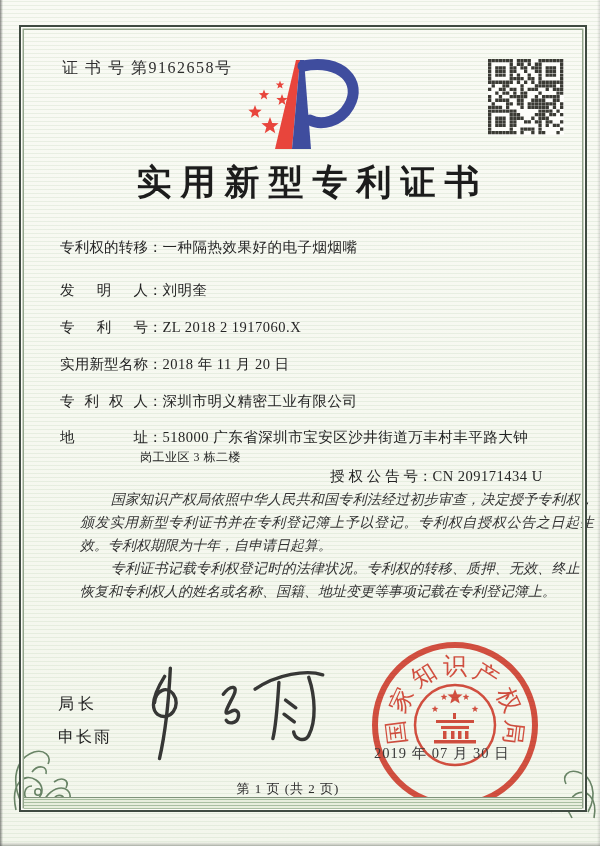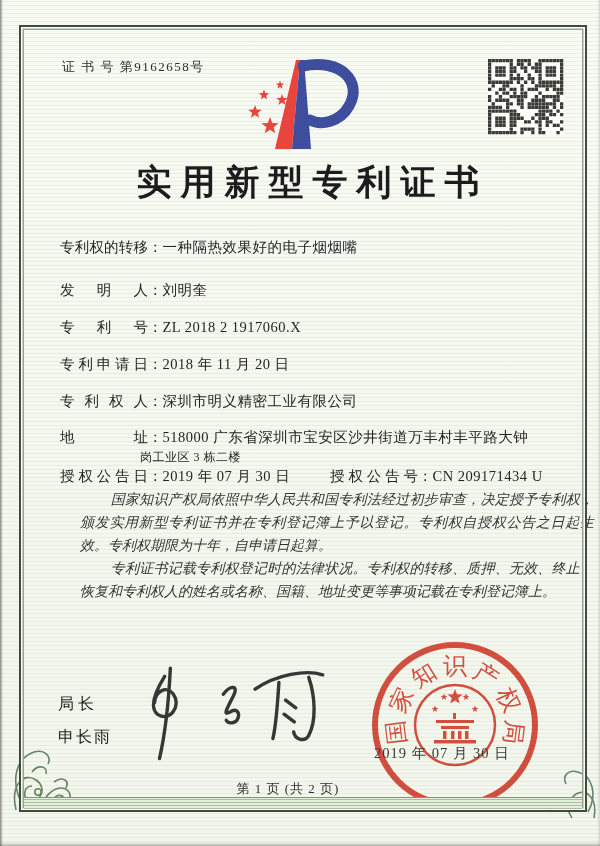--- a/index.html
+++ b/index.html
@@ -15,21 +15,21 @@
   .edge-left{left:0;top:0;bottom:0;width:3px;background:linear-gradient(to right,rgba(45,45,45,.55),rgba(45,45,45,0));}
   .edge-bottom{left:0;right:0;bottom:0;height:4px;background:linear-gradient(to top,rgba(70,70,70,.35),rgba(70,70,70,0));}
   .edge-right{right:0;top:0;bottom:0;width:3px;background:linear-gradient(to left,rgba(120,120,120,.25),rgba(120,120,120,0));}
   
   .frame{left:19px;top:25px;right:13px;bottom:34px;border:2.5px solid #3f4a41;
          box-shadow: inset 0 0 0 1.5px #fdfdf8, inset 0 0 0 3px #93a58c;}
   .bottom-band{position:absolute;left:3px;right:3px;bottom:1.5px;height:11px;
       background:repeating-linear-gradient(0deg,#a9bfa1 0 1px,#e7eedd 1px 3px);
       border-top:1px solid #7f937b;}
   
-  .cert-no{left:62px;top:58px;font-size:13px;letter-spacing:1.5px;color:#2e2e2e;}
+  .cert-no{left:62px;top:58px;font-size:16px;letter-spacing:1.5px;color:#2e2e2e;}
   .title{left:8px;top:159px;width:100%;text-align:center;font-size:35px;font-weight:600;
          letter-spacing:9px;text-indent:9px;color:#1c1c1c;}
   .frow{left:60px;font-size:14.5px;color:#252525;white-space:nowrap;}
   .flabel{display:inline-block;width:88px;text-align:justify;text-align-last:justify;vertical-align:bottom;}
   .fvalue{letter-spacing:.5px;}
   .addr2{left:140px;top:449px;font-size:12px;color:#252525;letter-spacing:.5px;}
   .paras{left:45px;top:488px;width:514px;font-size:14px;line-height:23px;font-style:italic;
          text-align:justify;color:#333;margin-left:35px;}
   .paras p{margin:0;text-indent:2.2em;}
   .director-title{left:58px;top:694px;font-size:16px;letter-spacing:4px;color:#222;}
@@ -73,33 +73,30 @@
   <div class="abs frow" style="top:238px;">
     <span class="flabel">专利权的转移</span><span>：</span><span class="fvalue">一种隔热效果好的电子烟烟嘴</span>
   </div>
   <div class="abs frow" style="top:281px;">
     <span class="flabel">发明人</span><span>：</span><span class="fvalue">刘明奎</span>
   </div>
   <div class="abs frow" style="top:318px;">
     <span class="flabel">专利号</span><span>：</span><span class="fvalue">ZL 2018 2 1917060.X</span>
   </div>
   <div class="abs frow" style="top:355px;">
-    <span class="flabel">专利申请日</span><span>：</span><span class="fvalue">2018 年 11 月 20 日</span>
+    <span class="flabel">实用新型名称</span><span>：</span><span class="fvalue">2018 年 11 月 20 日</span>
   </div>
   <div class="abs frow" style="top:392px;">
     <span class="flabel">专利权人</span><span>：</span><span class="fvalue">深圳市明义精密工业有限公司</span>
   </div>
   <div class="abs frow" style="top:428px;">
     <span class="flabel">地址</span><span>：</span><span class="fvalue">518000 广东省深圳市宝安区沙井街道万丰村丰平路大钟</span>
   </div>
   <div class="abs addr2">岗工业区 3 栋二楼</div>
 
-  <div class="abs frow" style="top:467px;">
-    <span class="flabel">授权公告日</span><span>：</span><span class="fvalue">2019 年 07 月 30 日</span>
-  </div>
   <div class="abs frow" style="top:467px;left:330px;">
     <span class="flabel">授权公告号</span><span>：</span><span class="fvalue">CN 209171434 U</span>
   </div>
 
   <div class="abs paras">
     <p>国家知识产权局依照中华人民共和国专利法经过初步审查，决定授予专利权，颁发实用新型专利证书并在专利登记簿上予以登记。专利权自授权公告之日起生效。专利权期限为十年，自申请日起算。</p>
     <p>专利证书记载专利权登记时的法律状况。专利权的转移、质押、无效、终止、恢复和专利权人的姓名或名称、国籍、地址变更等事项记载在专利登记簿上。</p>
   </div>
 
   <div class="abs director-title">局长</div>

